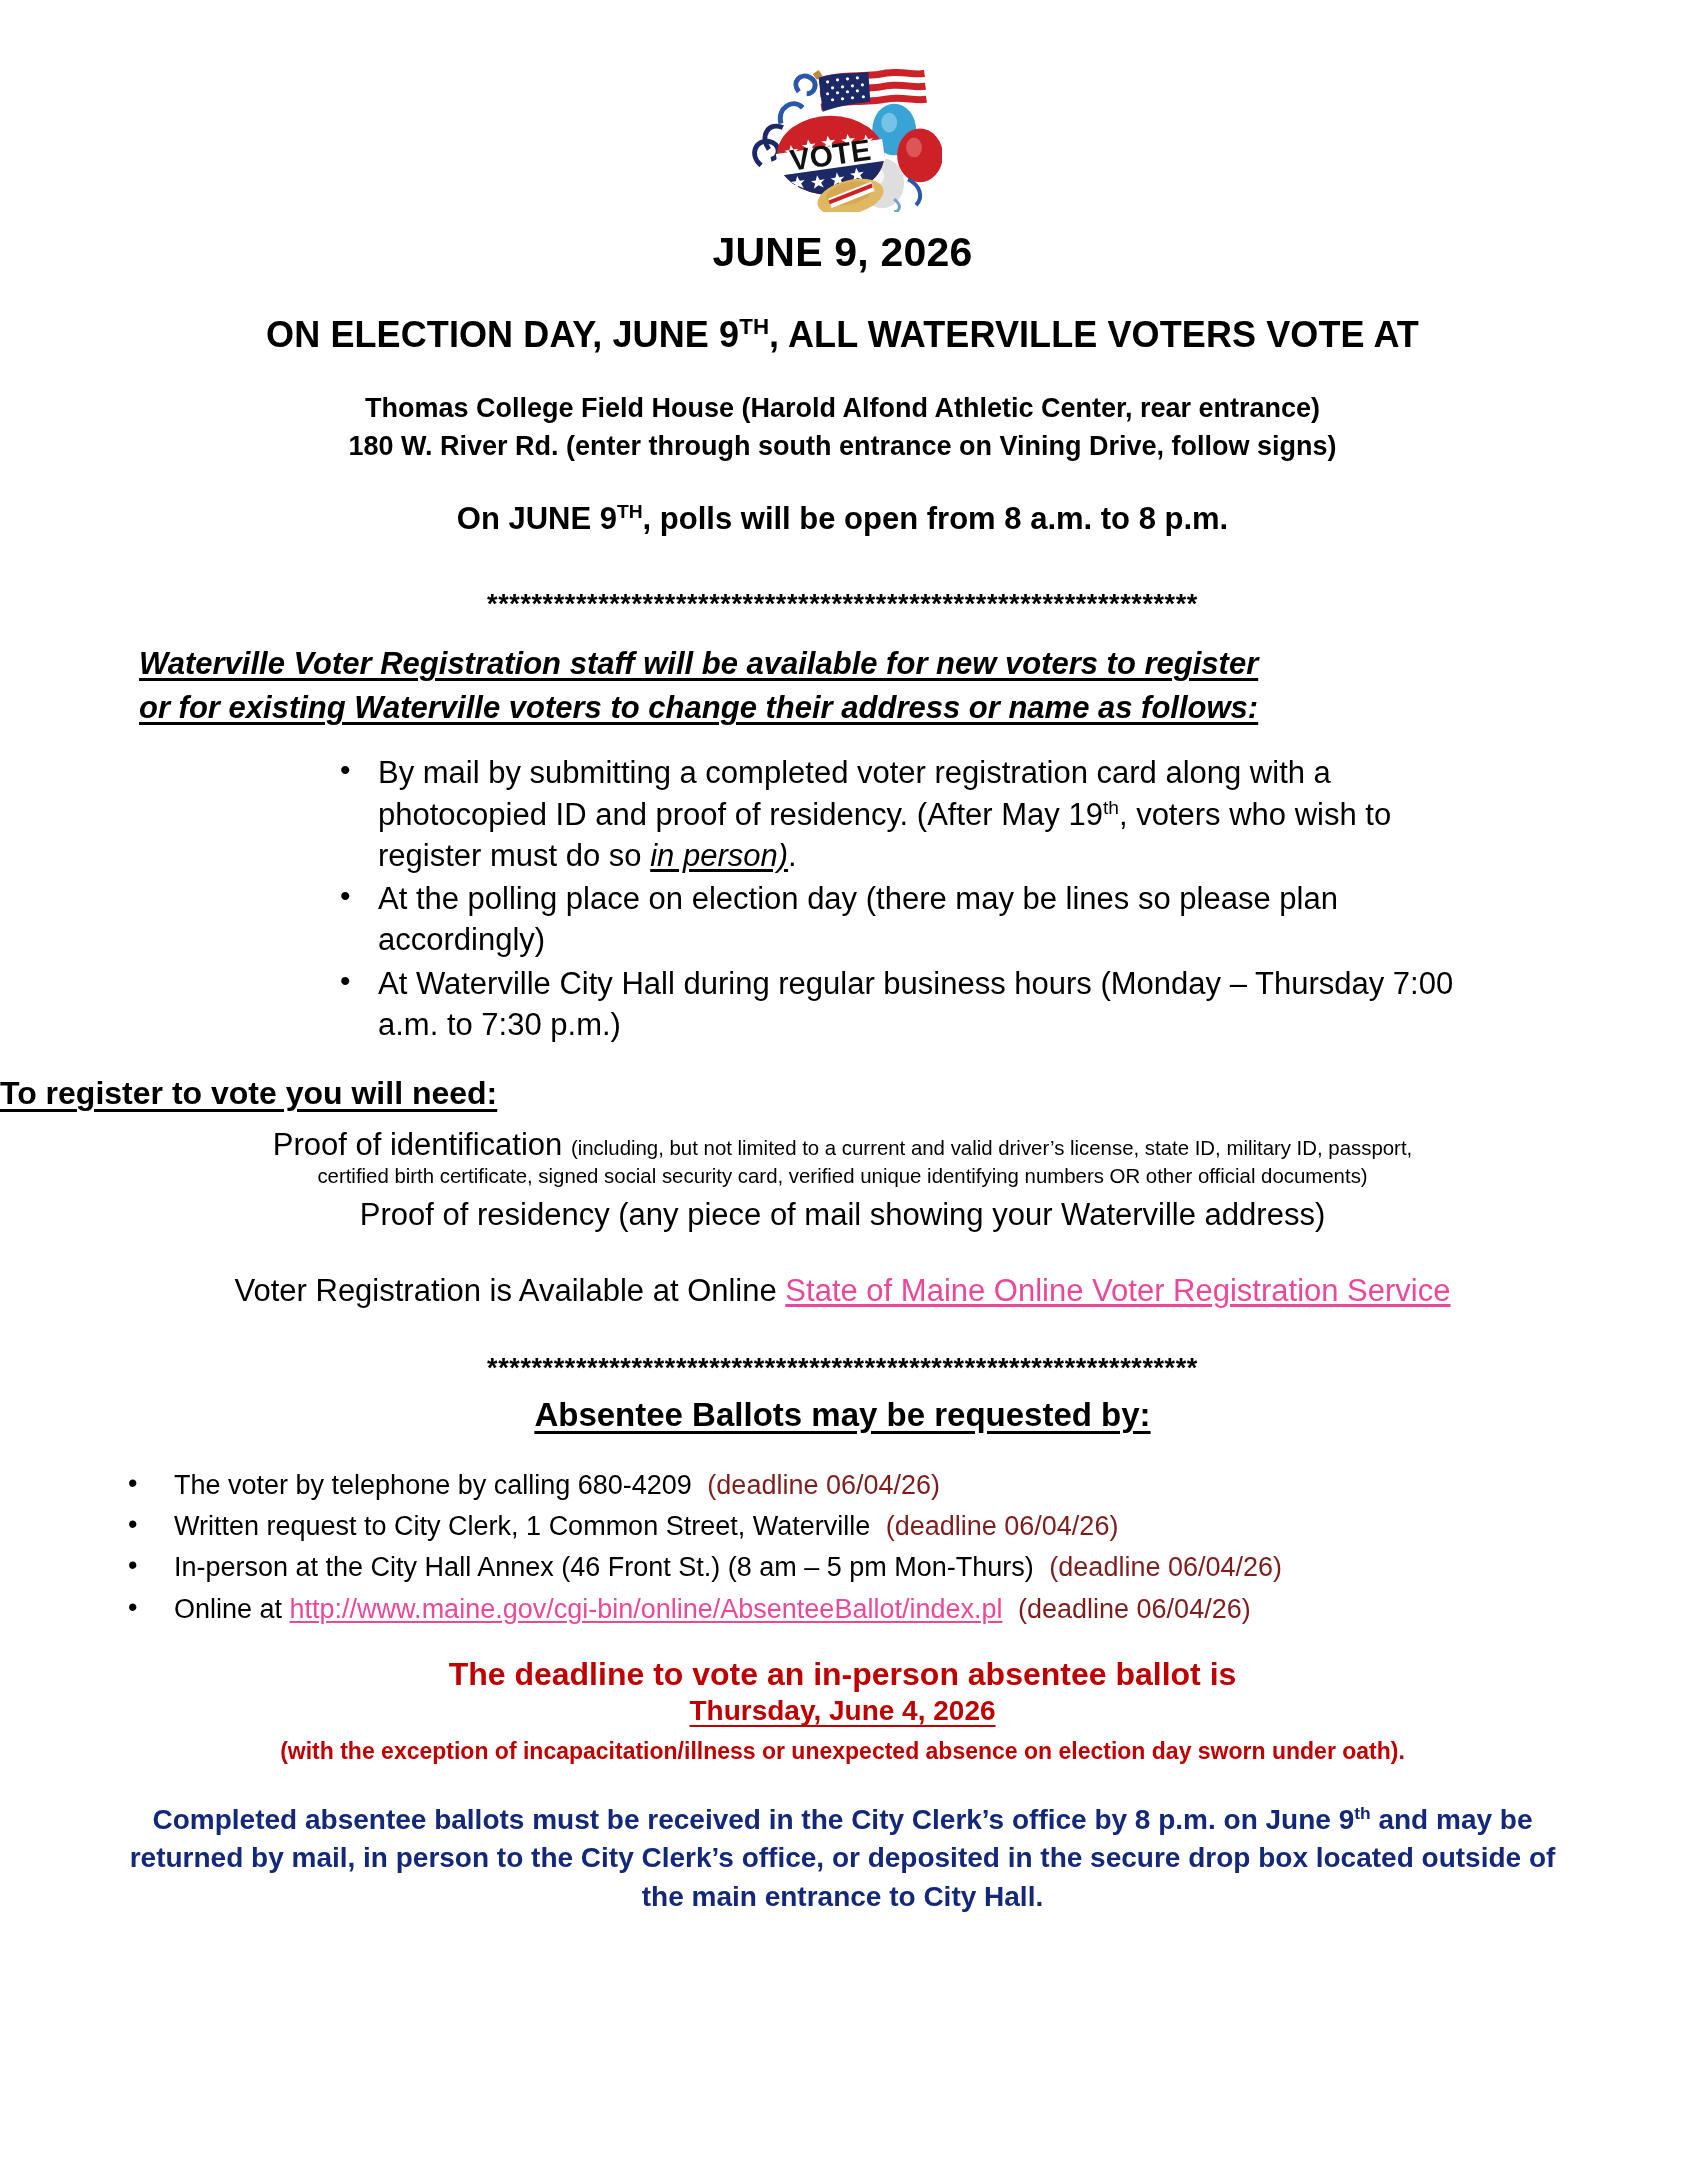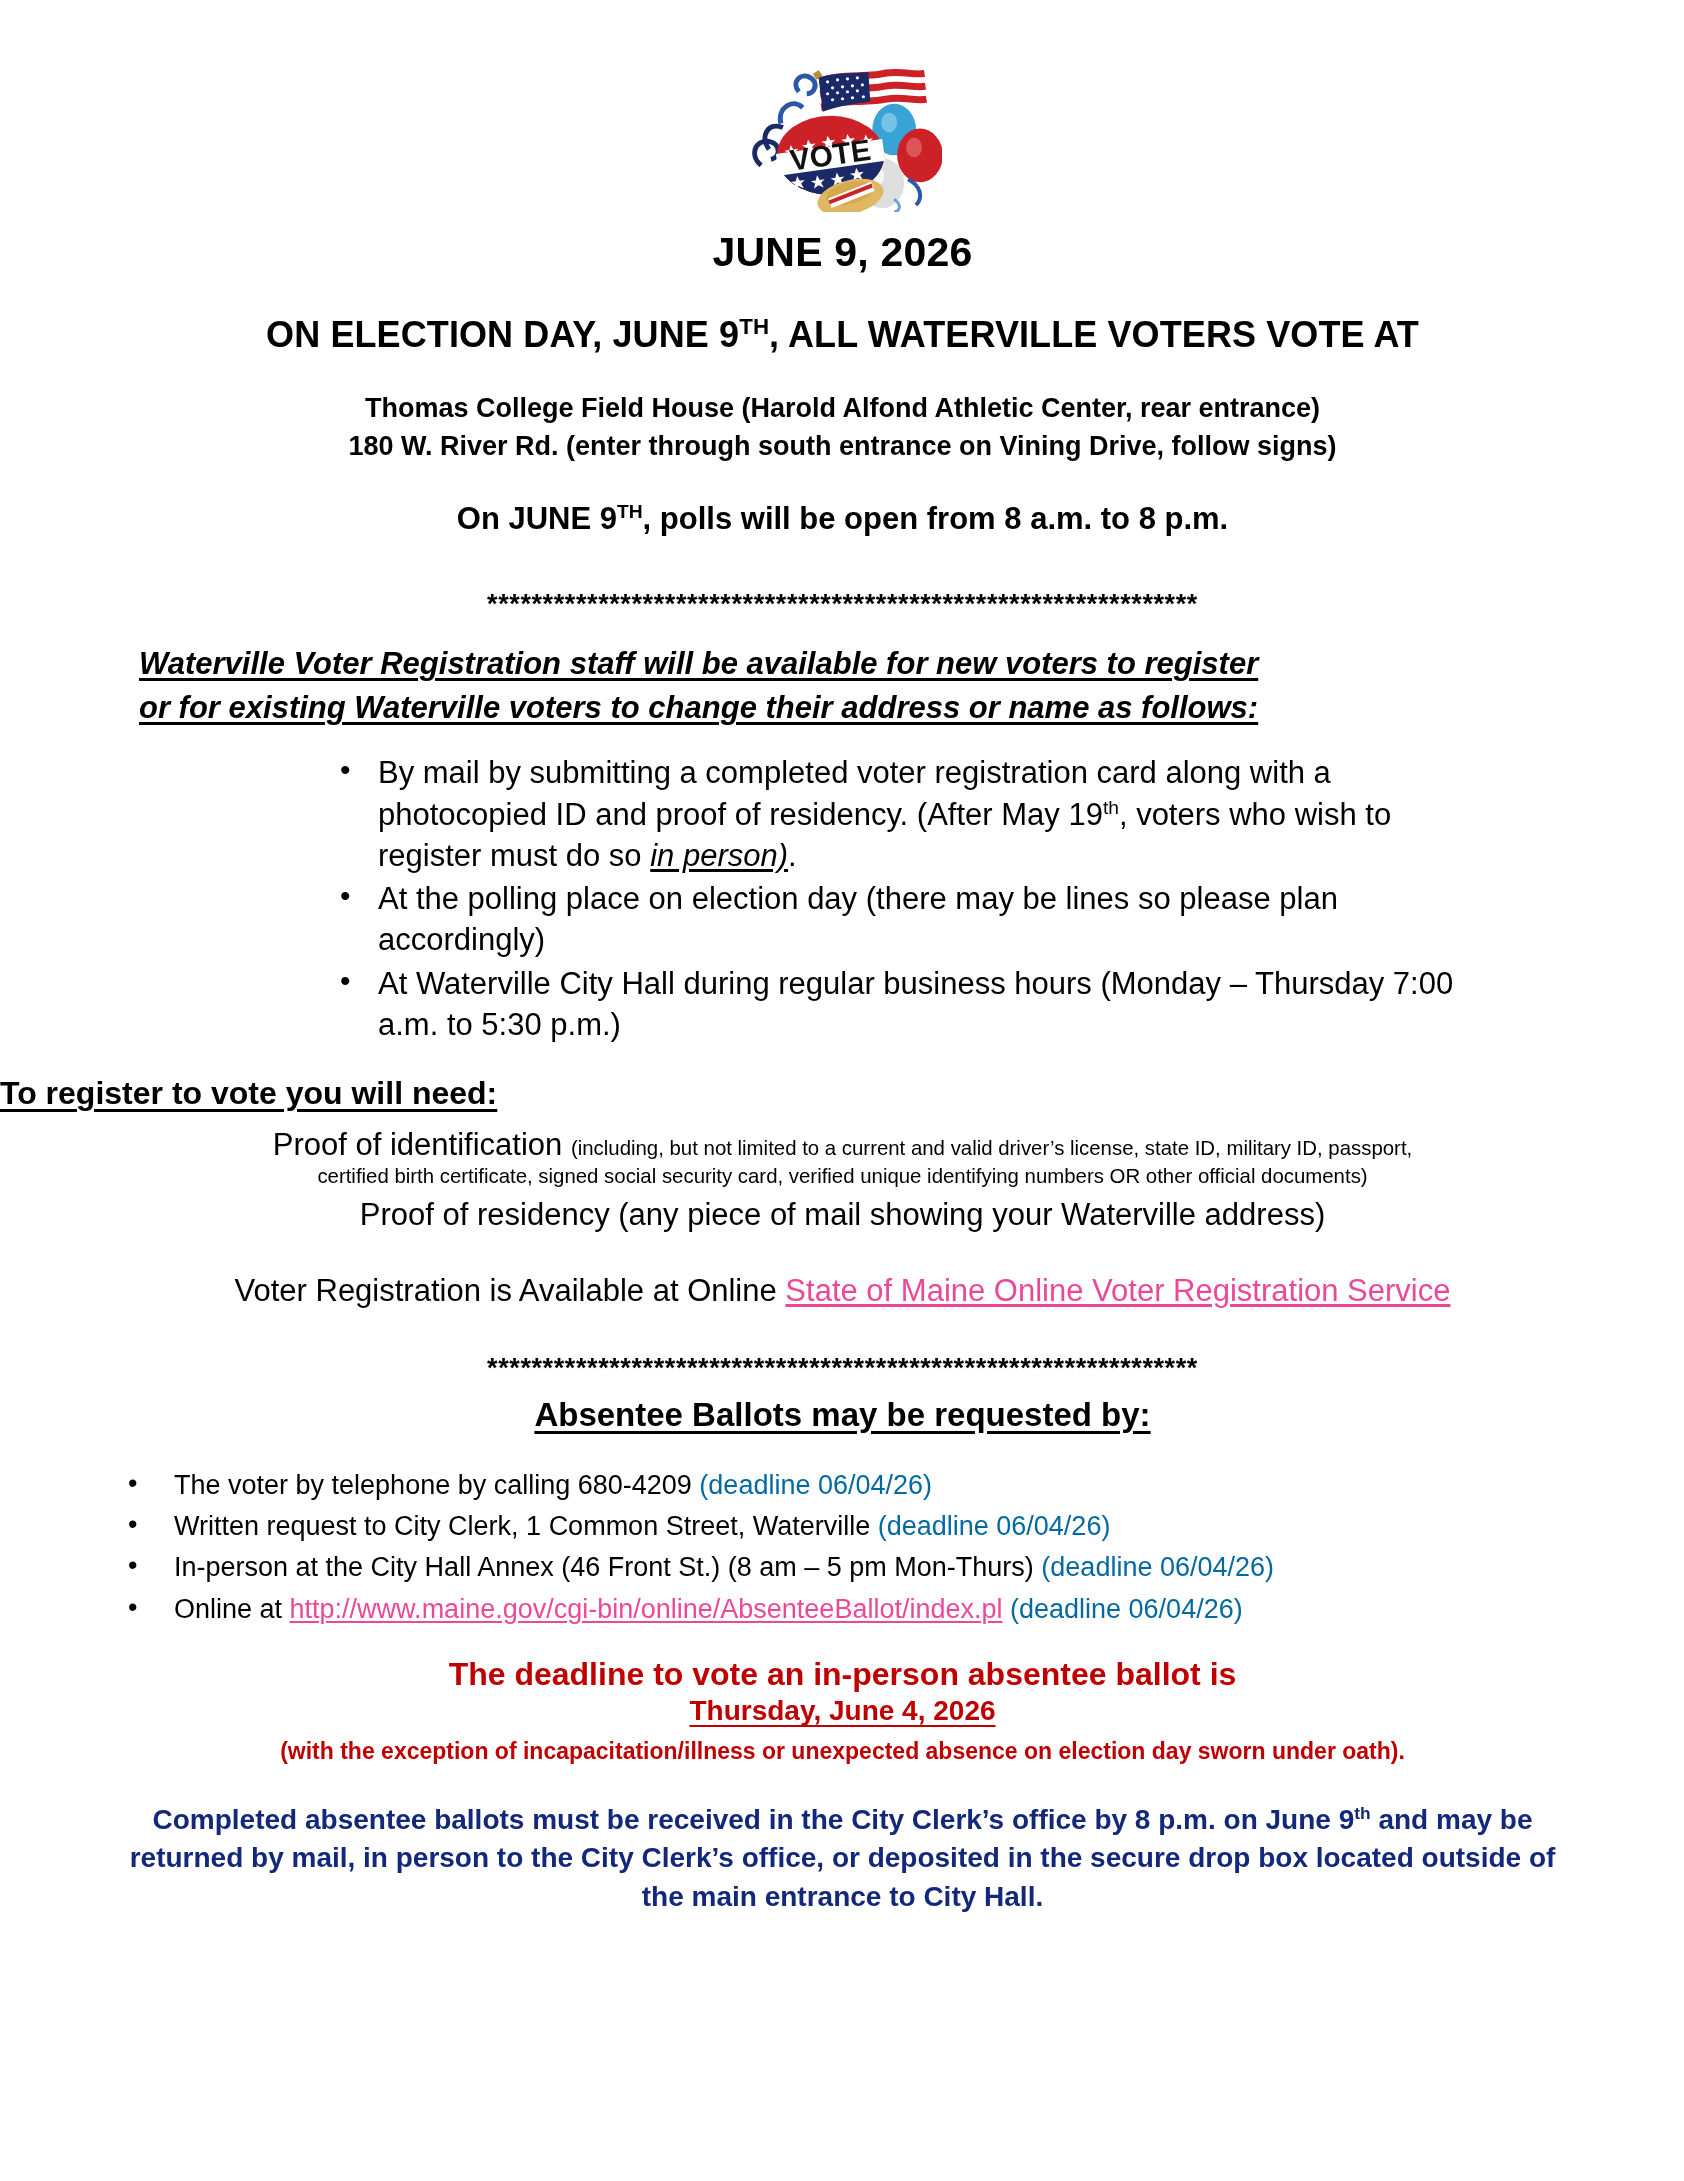--- a/index.html
+++ b/index.html
@@ -164,21 +164,21 @@
     position: relative;
     margin-bottom: 3px;
   }
   ul.abs-list > li:before {
     content: "\2022";
     position: absolute;
     left: -46px;
     top: -2px;
     font-size: 27px;
   }
-  .red { color: #0369a1; }
+  .red { color: #7f1d1d; margin-left: 8px; }
   .deadline-blk {
     text-align: center;
     margin-top: 27px;
     color: #c00000;
   }
   .deadline-1 {
     font-size: 32px;
     font-weight: bold;
     line-height: 1.2;
   }
@@ -297,21 +297,21 @@
   <div class="stars">****************************************************************</div>
 
   <div class="reg-staff">
     <span class="ln">Waterville Voter Registration staff will be available for new voters to register</span>
     <span class="ln">or for existing Waterville voters to change their address or name as follows:</span>
   </div>
 
   <ul class="reg-list">
     <li><span>By mail by submitting a completed voter registration card along with a photocopied ID and proof of residency.  (After May 19</span><sup>th</sup><span>, voters who wish to register must do so </span><span class="u-i">in person)</span><span>.</span></li>
     <li><span>At the polling place on election day (there may be lines so please plan accordingly)</span></li>
-    <li><span>At Waterville City Hall during regular business hours (Monday – Thursday 7:00 a.m. to 5:30 p.m.)</span></li>
+    <li><span>At Waterville City Hall during regular business hours (Monday – Thursday 7:00 a.m. to 7:30 p.m.)</span></li>
   </ul>
 
   <div class="h-need">To register to vote you will need:</div>
   <div class="proof-id">
     <span>Proof of identification</span>
     <span class="small">(including, but not limited to a current and valid driver’s license, state ID, military ID, passport,</span>
     <div class="small">certified birth certificate, signed social security card, verified unique identifying numbers OR other official documents)</div>
   </div>
   <div class="proof-res">Proof of residency (any piece of mail showing your Waterville address)</div>
 

